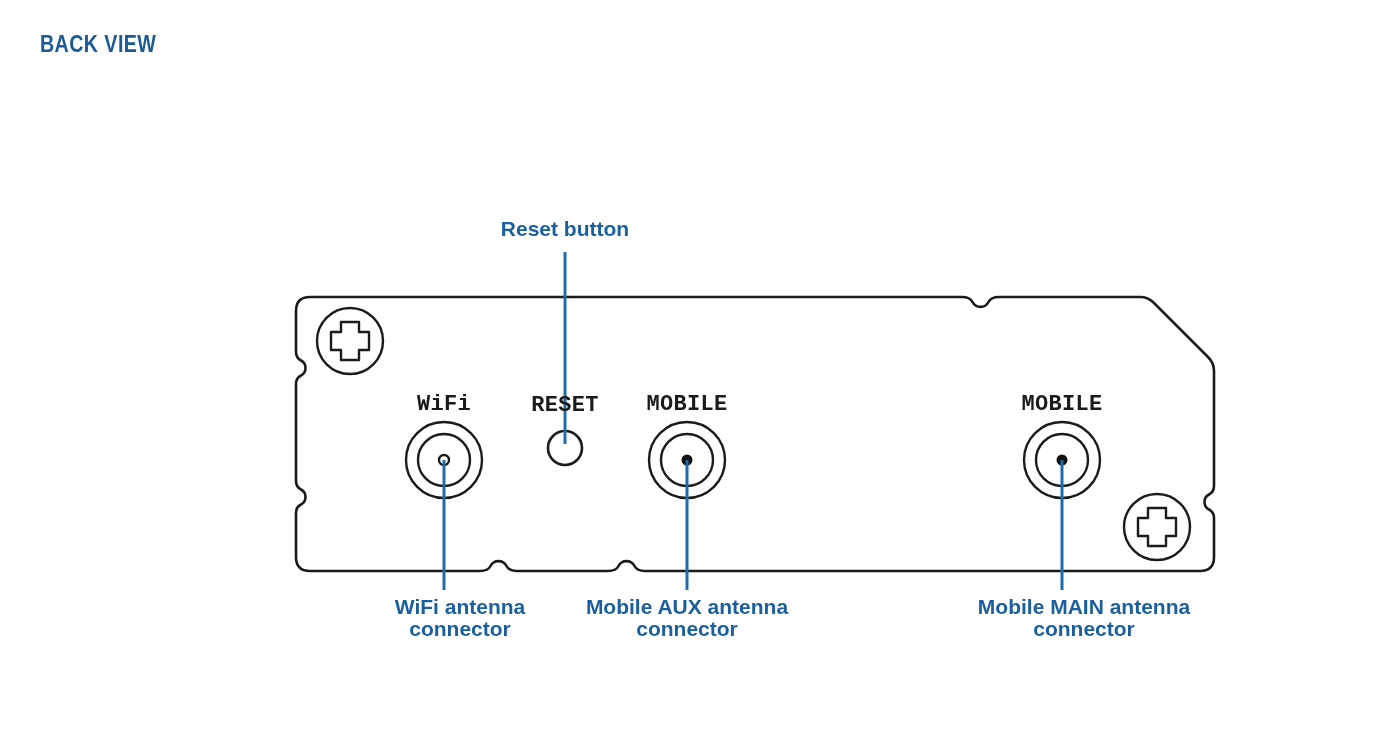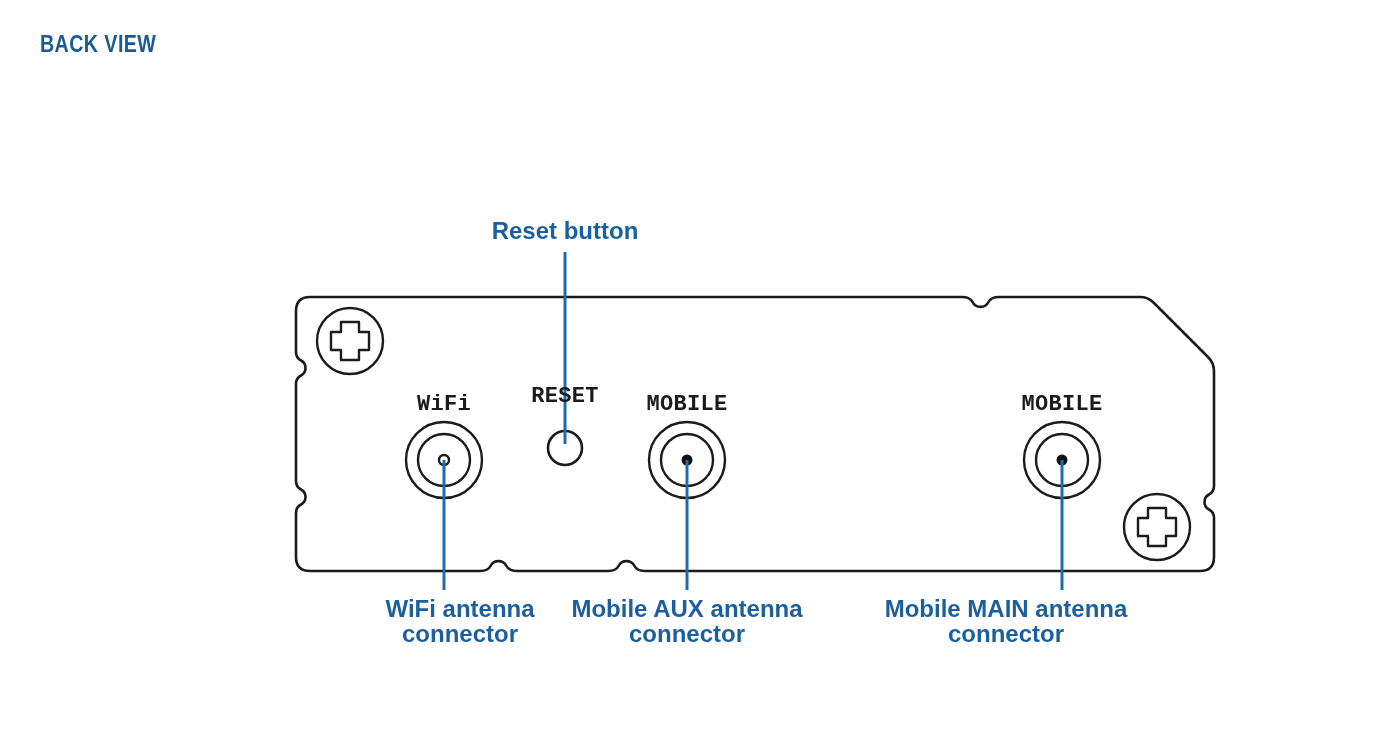--- a/index.html
+++ b/index.html
@@ -34,21 +34,21 @@
     left: 0;
     top: 0;
     width: 1400px;
     height: 753px;
   }
 
   .callout-label {
     position: absolute;
     color: #1a5f9e;
     font-family: "Liberation Sans", sans-serif;
-    font-size: 24px;
+    font-size: 21px;
     font-weight: 600;
     line-height: 1.06;
     text-align: center;
     white-space: pre-line;
     transform: translateX(-50%);
   }
 
   .port-label {
     position: absolute;
     color: #1b1b1b;
@@ -147,25 +147,25 @@
 
     <g stroke="#1f6cab" stroke-width="3" stroke-linecap="butt">
       <line x1="565" y1="252" x2="565" y2="444"></line>
       <line x1="444" y1="460" x2="444" y2="590"></line>
       <line x1="687" y1="460" x2="687" y2="590"></line>
       <line x1="1062" y1="460" x2="1062" y2="590"></line>
     </g>
   </svg>
 
   <div class="port-label" style="left:444px;  top:392px;">WiFi</div>
-  <div class="port-label" style="left:565px;  top:384px;">RESET</div>
+  <div class="port-label" style="left:565px;  top:393px;">RESET</div>
   <div class="port-label" style="left:687px;  top:392px;">MOBILE</div>
   <div class="port-label" style="left:1062px; top:392px;">MOBILE</div>
 
   <div class="callout-label" style="left:565px;  top:218px;">Reset button</div>
   <div class="callout-label" style="left:460px;  top:596px;">WiFi antenna
 connector</div>
   <div class="callout-label" style="left:687px;  top:596px;">Mobile AUX antenna
 connector</div>
-  <div class="callout-label" style="left:1006px; top:596px;">Mobile MAIN antenna
+  <div class="callout-label" style="left:1084px; top:596px;">Mobile MAIN antenna
 connector</div>
 
 </div>
 
 </body></html>

